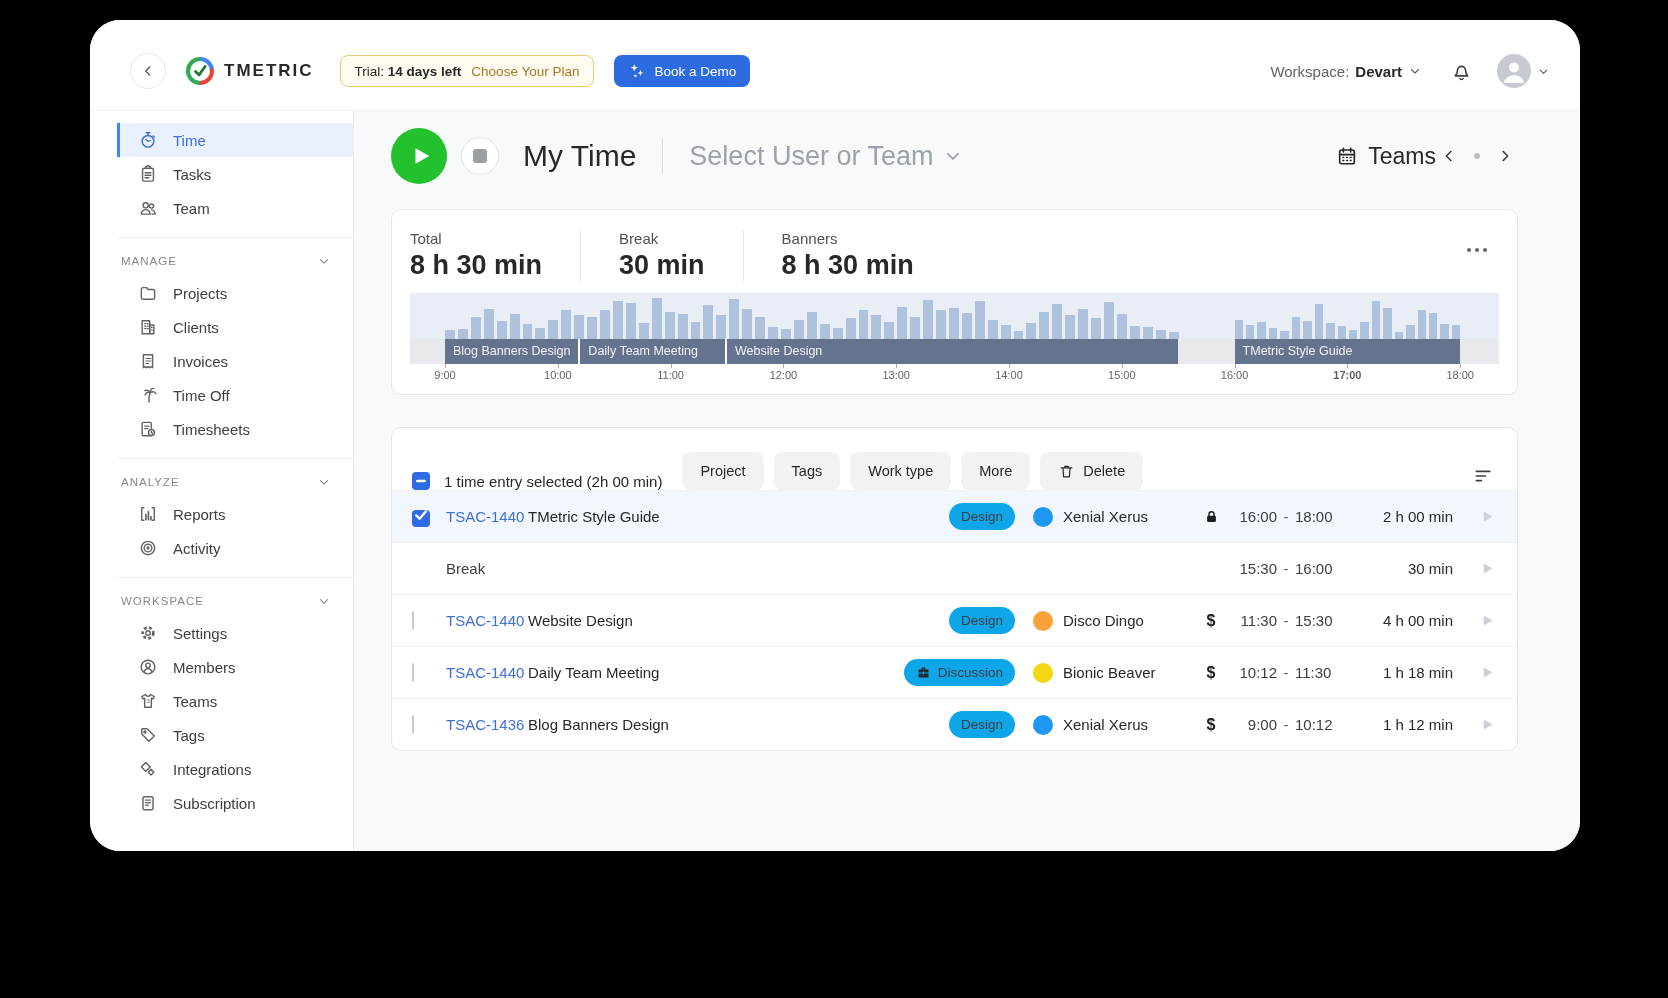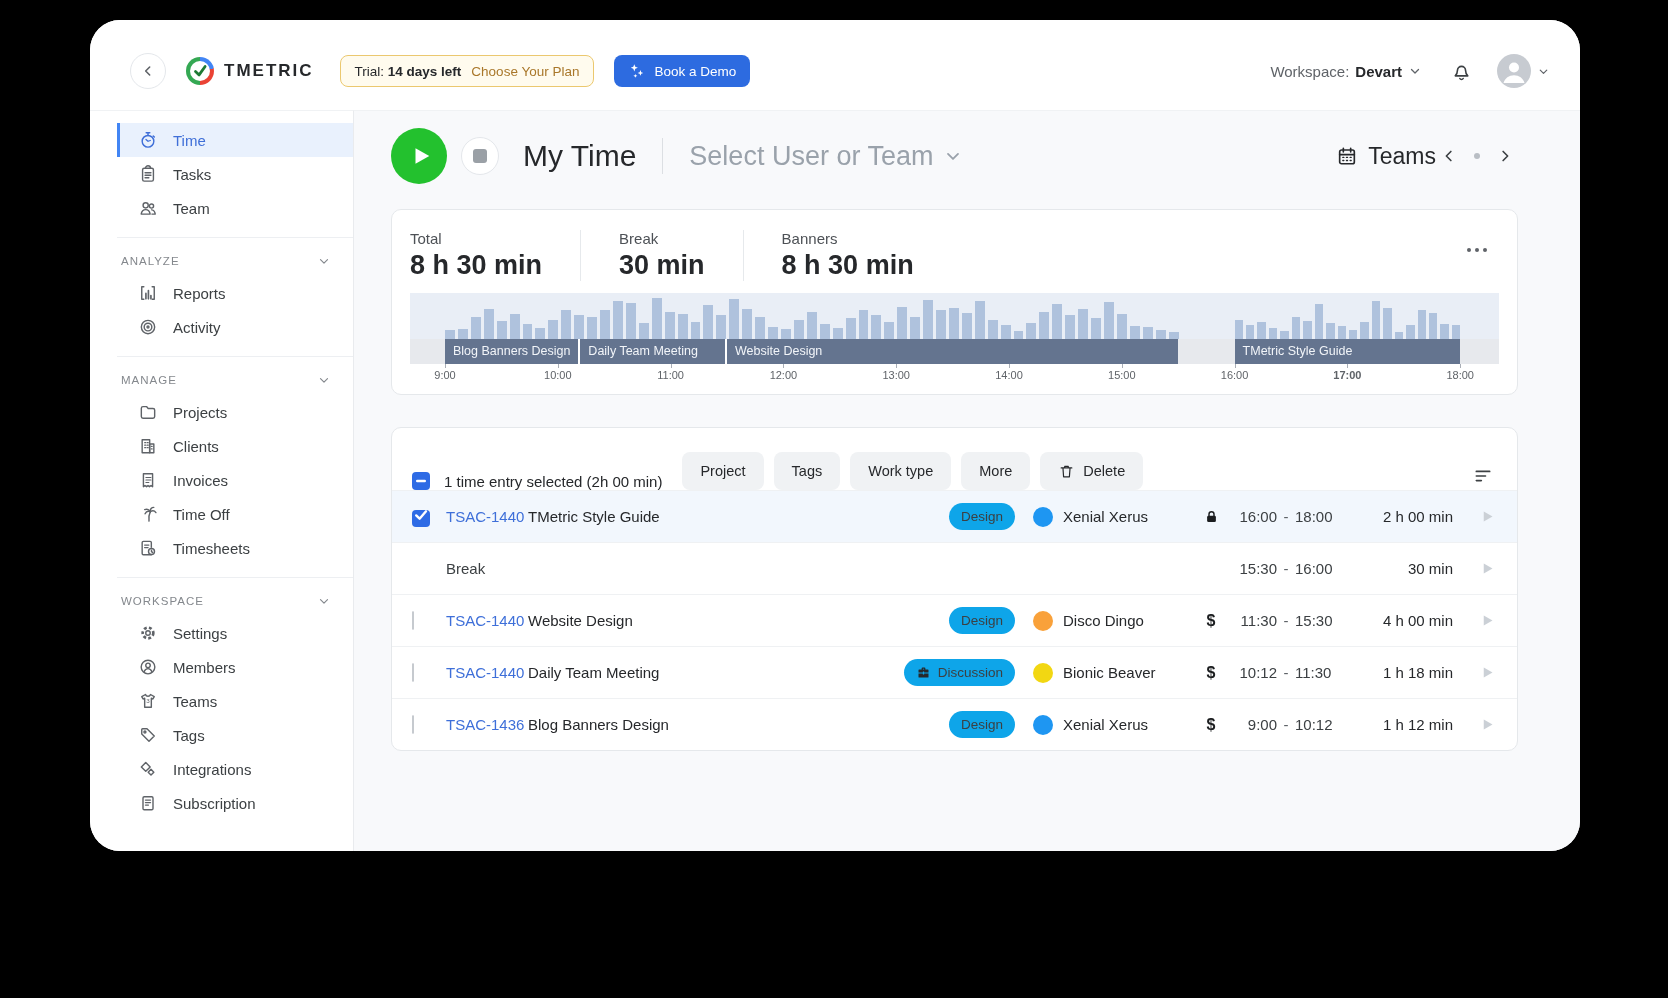--- a/index.html
+++ b/index.html
@@ -217,49 +217,20 @@
               <circle cx="9.2" cy="8.8" r="3.1"></circle>
               <path d="M3.8 19.3c.6-3.5 2.7-5.4 5.4-5.4s4.8 1.9 5.4 5.4z"></path>
               <circle cx="16.2" cy="9.6" r="2.5"></circle>
               <path d="M16.5 14.2c2.3.3 3.8 2.1 4.2 5.1h-4"></path>
             </svg>
           </span>
                    <span>Team</span>
         </div>
         <div class="side-section">
           <div class="side-head">
-            <span>ANALYZE</span>
-                   <span style="display:flex">
-              <svg width="14" height="14" viewBox="0 0 24 24" fill="none" stroke="#84888D" stroke-width="2" stroke-linecap="round" stroke-linejoin="round">
-                <path d="M6 9.5l6 6 6-6"></path>
-              </svg>
-            </span>
-          </div>
-          <div class="side-item">
-            <span class="icn">
-              <svg width="20" height="20" viewBox="0 0 24 24" fill="none" stroke="currentColor" stroke-width="1.7" stroke-linecap="round" stroke-linejoin="round">
-                <path d="M7 4.5H4.5v15H7M17 4.5h2.5v15H17"></path>
-                <path d="M9.5 19v-6.5M12.5 19V9M15.5 19v-4" stroke-width="2"></path>
-              </svg>
-            </span>
-                   <span>Reports</span>
-          </div>
-          <div class="side-item">
-            <span class="icn">
-              <svg width="20" height="20" viewBox="0 0 24 24" fill="none" stroke="currentColor" stroke-width="1.7" stroke-linecap="round" stroke-linejoin="round">
-                <circle cx="12" cy="12" r="8"></circle>
-                <circle cx="12" cy="12" r="4.6"></circle>
-                <circle cx="12" cy="12" r="1.2"></circle>
-              </svg>
-            </span>
-                   <span>Activity</span>
-          </div>
-        </div>
-        <div class="side-section">
-          <div class="side-head">
             <span>MANAGE</span>
                    <span style="display:flex">
               <svg width="14" height="14" viewBox="0 0 24 24" fill="none" stroke="#84888D" stroke-width="2" stroke-linecap="round" stroke-linejoin="round">
                 <path d="M6 9.5l6 6 6-6"></path>
               </svg>
             </span>
           </div>
           <div class="side-item">
             <span class="icn">
               <svg width="20" height="20" viewBox="0 0 24 24" fill="none" stroke="currentColor" stroke-width="1.7" stroke-linecap="round" stroke-linejoin="round">
@@ -302,20 +273,49 @@
           <div class="side-item">
             <span class="icn">
               <svg width="20" height="20" viewBox="0 0 24 24" fill="none" stroke="currentColor" stroke-width="1.7" stroke-linecap="round" stroke-linejoin="round">
                 <path d="M16 20H6.5a1.5 1.5 0 0 1-1.5-1.5v-13A1.5 1.5 0 0 1 6.5 4h8a1.5 1.5 0 0 1 1.5 1.5V11"></path>
                 <path d="M8 8.5h5M8 11.5h4"></path>
                 <circle cx="16.2" cy="16.2" r="3.6"></circle>
                 <path d="M16.2 14.6v1.8l1.3.9"></path>
               </svg>
             </span>
                    <span>Timesheets</span>
+          </div>
+        </div>
+        <div class="side-section">
+          <div class="side-head">
+            <span>ANALYZE</span>
+                   <span style="display:flex">
+              <svg width="14" height="14" viewBox="0 0 24 24" fill="none" stroke="#84888D" stroke-width="2" stroke-linecap="round" stroke-linejoin="round">
+                <path d="M6 9.5l6 6 6-6"></path>
+              </svg>
+            </span>
+          </div>
+          <div class="side-item">
+            <span class="icn">
+              <svg width="20" height="20" viewBox="0 0 24 24" fill="none" stroke="currentColor" stroke-width="1.7" stroke-linecap="round" stroke-linejoin="round">
+                <path d="M7 4.5H4.5v15H7M17 4.5h2.5v15H17"></path>
+                <path d="M9.5 19v-6.5M12.5 19V9M15.5 19v-4" stroke-width="2"></path>
+              </svg>
+            </span>
+                   <span>Reports</span>
+          </div>
+          <div class="side-item">
+            <span class="icn">
+              <svg width="20" height="20" viewBox="0 0 24 24" fill="none" stroke="currentColor" stroke-width="1.7" stroke-linecap="round" stroke-linejoin="round">
+                <circle cx="12" cy="12" r="8"></circle>
+                <circle cx="12" cy="12" r="4.6"></circle>
+                <circle cx="12" cy="12" r="1.2"></circle>
+              </svg>
+            </span>
+                   <span>Activity</span>
           </div>
         </div>
         <div class="side-section">
           <div class="side-head">
             <span>WORKSPACE</span>
                    <span style="display:flex">
               <svg width="14" height="14" viewBox="0 0 24 24" fill="none" stroke="#84888D" stroke-width="2" stroke-linecap="round" stroke-linejoin="round">
                 <path d="M6 9.5l6 6 6-6"></path>
               </svg>
             </span>

